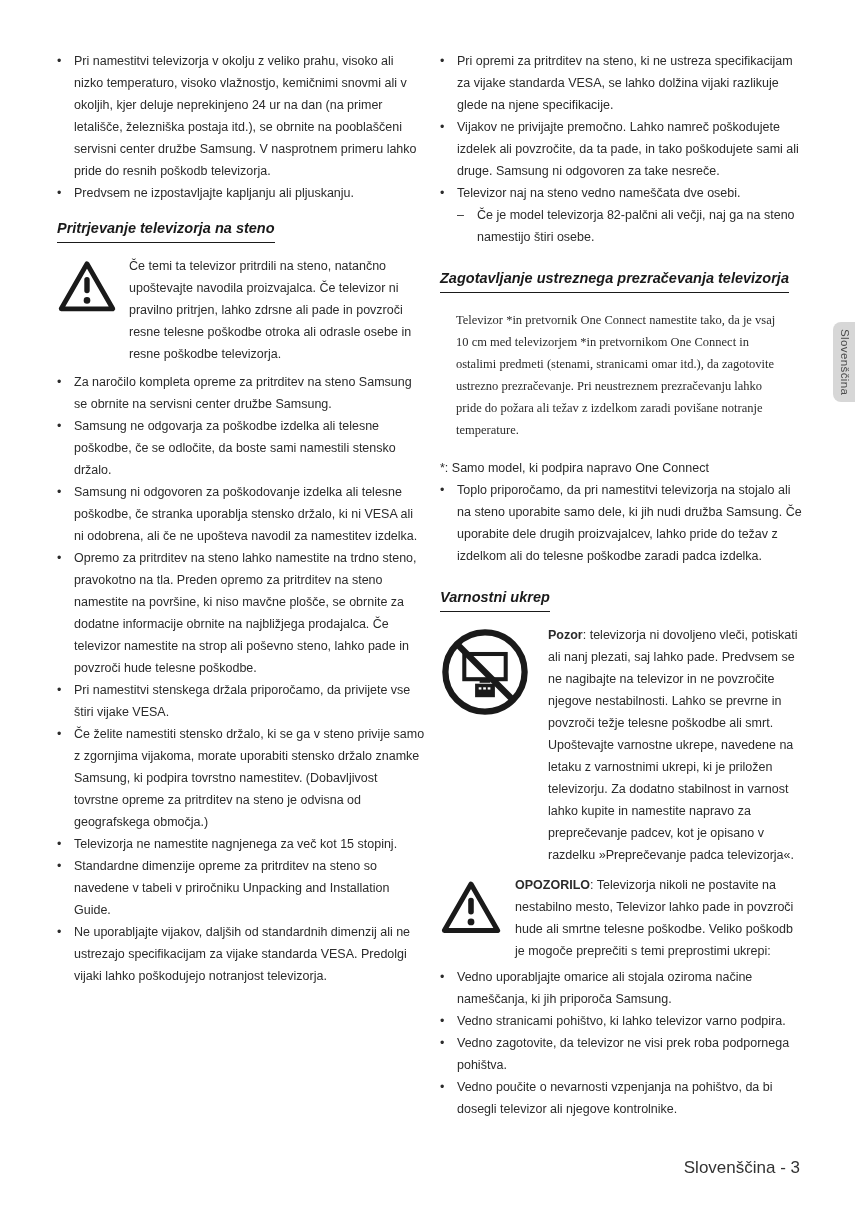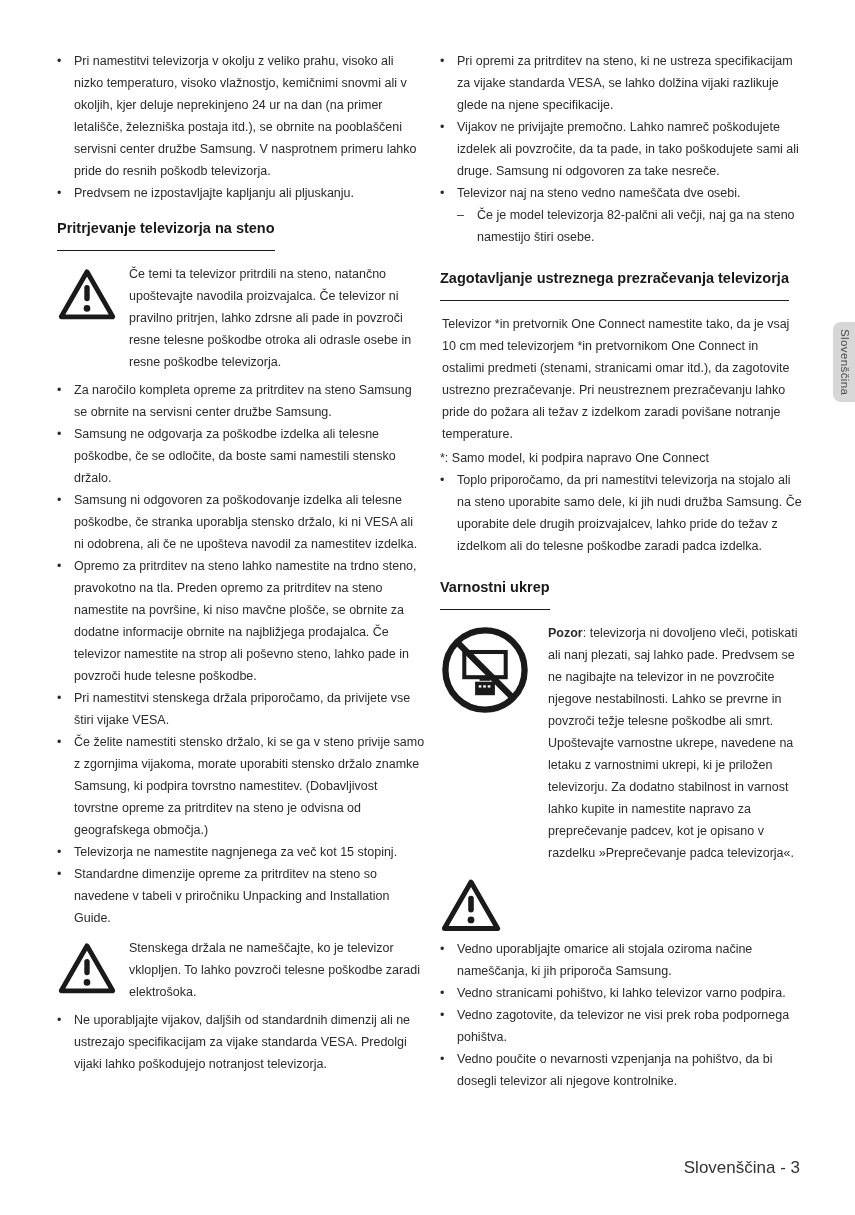--- a/index.html
+++ b/index.html
@@ -14,21 +14,21 @@
     overflow:hidden;
   }
   .col { position:absolute; top:50px; }
   .col-left  { left:57px;  width:368px; }
   .col-right { left:440px; width:365px; }
 
   h2.sect {
     font-size:14.5px; font-weight:bold; color:#1a1a1a;
     margin:20px 0 12px 0; line-height:20px;
   }
-  h2.sect span { border-bottom:1.5px solid #1a1a1a; padding-bottom:12px; display:inline-block; }
+  h2.sect span { border-bottom:1.5px solid #1a1a1a; padding-bottom:4px; display:inline-block;font-style:italic; }
   h2.first { margin-top:14px; }
 
   .b   { display:flex; }
   .b .m { width:17px; flex:none; }
   .b .t { flex:1; }
 
   .sub { display:flex; padding-left:17px; }
   .sub .m { width:20px; flex:none; }
   .sub .t { flex:1; }
 
@@ -38,21 +38,21 @@
 
   .prow { display:flex; margin:6px 0 4px 0; }
   .prow .picon { width:108px; flex:none; padding-top:3px; }
   .prow .t { flex:1; }
 
   .orow { display:flex; margin:8px 0 4px 0; }
   .orow .oicon { width:75px; flex:none; padding-top:4px; }
   .orow .t { flex:1; }
 
   .bold { font-weight:bold; }
-  .para { margin:2px; }
+  .para { margin:16px;font-family:Liberation Serif, serif; }
   .note { margin:0; }
 
   .footer {
     position:absolute; top:1158px; right:55px;
     font-size:17px; color:#333333; line-height:20px;
   }
   .lang-tab {
     position:absolute; right:0; top:322px;
     width:22px; height:80px;
     background:#d7d7d7;
@@ -121,30 +121,20 @@
       </div>
     <div class="b">
         <span class="m">•</span>
         <span class="t">Televizorja ne namestite nagnjenega za več kot 15 stopinj.</span>
       </div>
     <div class="b">
         <span class="m">•</span>
         <span class="t">Standardne dimenzije opreme za pritrditev na steno so navedene v tabeli v priročniku Unpacking and Installation Guide.</span>
       </div>
 
-    <div class="wrow">
-      <span class="wicon">
-        <svg class="icon" width="60" height="56" viewBox="0 0 100 92">
-          <path d="M50 9 L93 84 H7 Z" fill="none" stroke="#1a1a1a" stroke-width="8" stroke-linejoin="round"></path>
-          <rect x="45.5" y="31" width="9" height="27" rx="4.5" fill="#1a1a1a"></rect>
-          <circle cx="50" cy="70" r="5.5" fill="#1a1a1a"></circle>
-        </svg>
-      </span>
-      <span class="t">Stenskega držala ne nameščajte, ko je televizor vklopljen. To lahko povzroči telesne poškodbe zaradi elektrošoka.</span>
-    </div>
 
     <div class="b">
         <span class="m">•</span>
         <span class="t">Ne uporabljajte vijakov, daljših od standardnih dimenzij ali ne ustrezajo specifikacijam za vijake standarda VESA. Predolgi vijaki lahko poškodujejo notranjost televizorja.</span>
       </div>
   </div>
 
   <div class="col col-right">
 
     <div class="b">
@@ -192,20 +182,21 @@
     </div>
 
     <div class="orow">
       <span class="oicon">
         <svg class="icon" width="62" height="58" viewBox="0 0 100 92">
           <path d="M50 9 L93 84 H7 Z" fill="none" stroke="#1a1a1a" stroke-width="8" stroke-linejoin="round"></path>
           <rect x="45.5" y="31" width="9" height="27" rx="4.5" fill="#1a1a1a"></rect>
           <circle cx="50" cy="70" r="5.5" fill="#1a1a1a"></circle>
         </svg>
       </span>
+      <span class="t"><span class="bold">OPOZORILO</span><span>: Televizorja nikoli ne postavite na nestabilno mesto, Televizor lahko pade in povzroči hude ali smrtne telesne poškodbe. Veliko poškodb je mogoče preprečiti s temi preprostimi ukrepi:</span></span>
     </div>
 
     <div class="b">
         <span class="m">•</span>
         <span class="t">Vedno uporabljajte omarice ali stojala oziroma načine nameščanja, ki jih priporoča Samsung.</span>
       </div>
     <div class="b">
         <span class="m">•</span>
         <span class="t">Vedno stranicami pohištvo, ki lahko televizor varno podpira.</span>
       </div>

